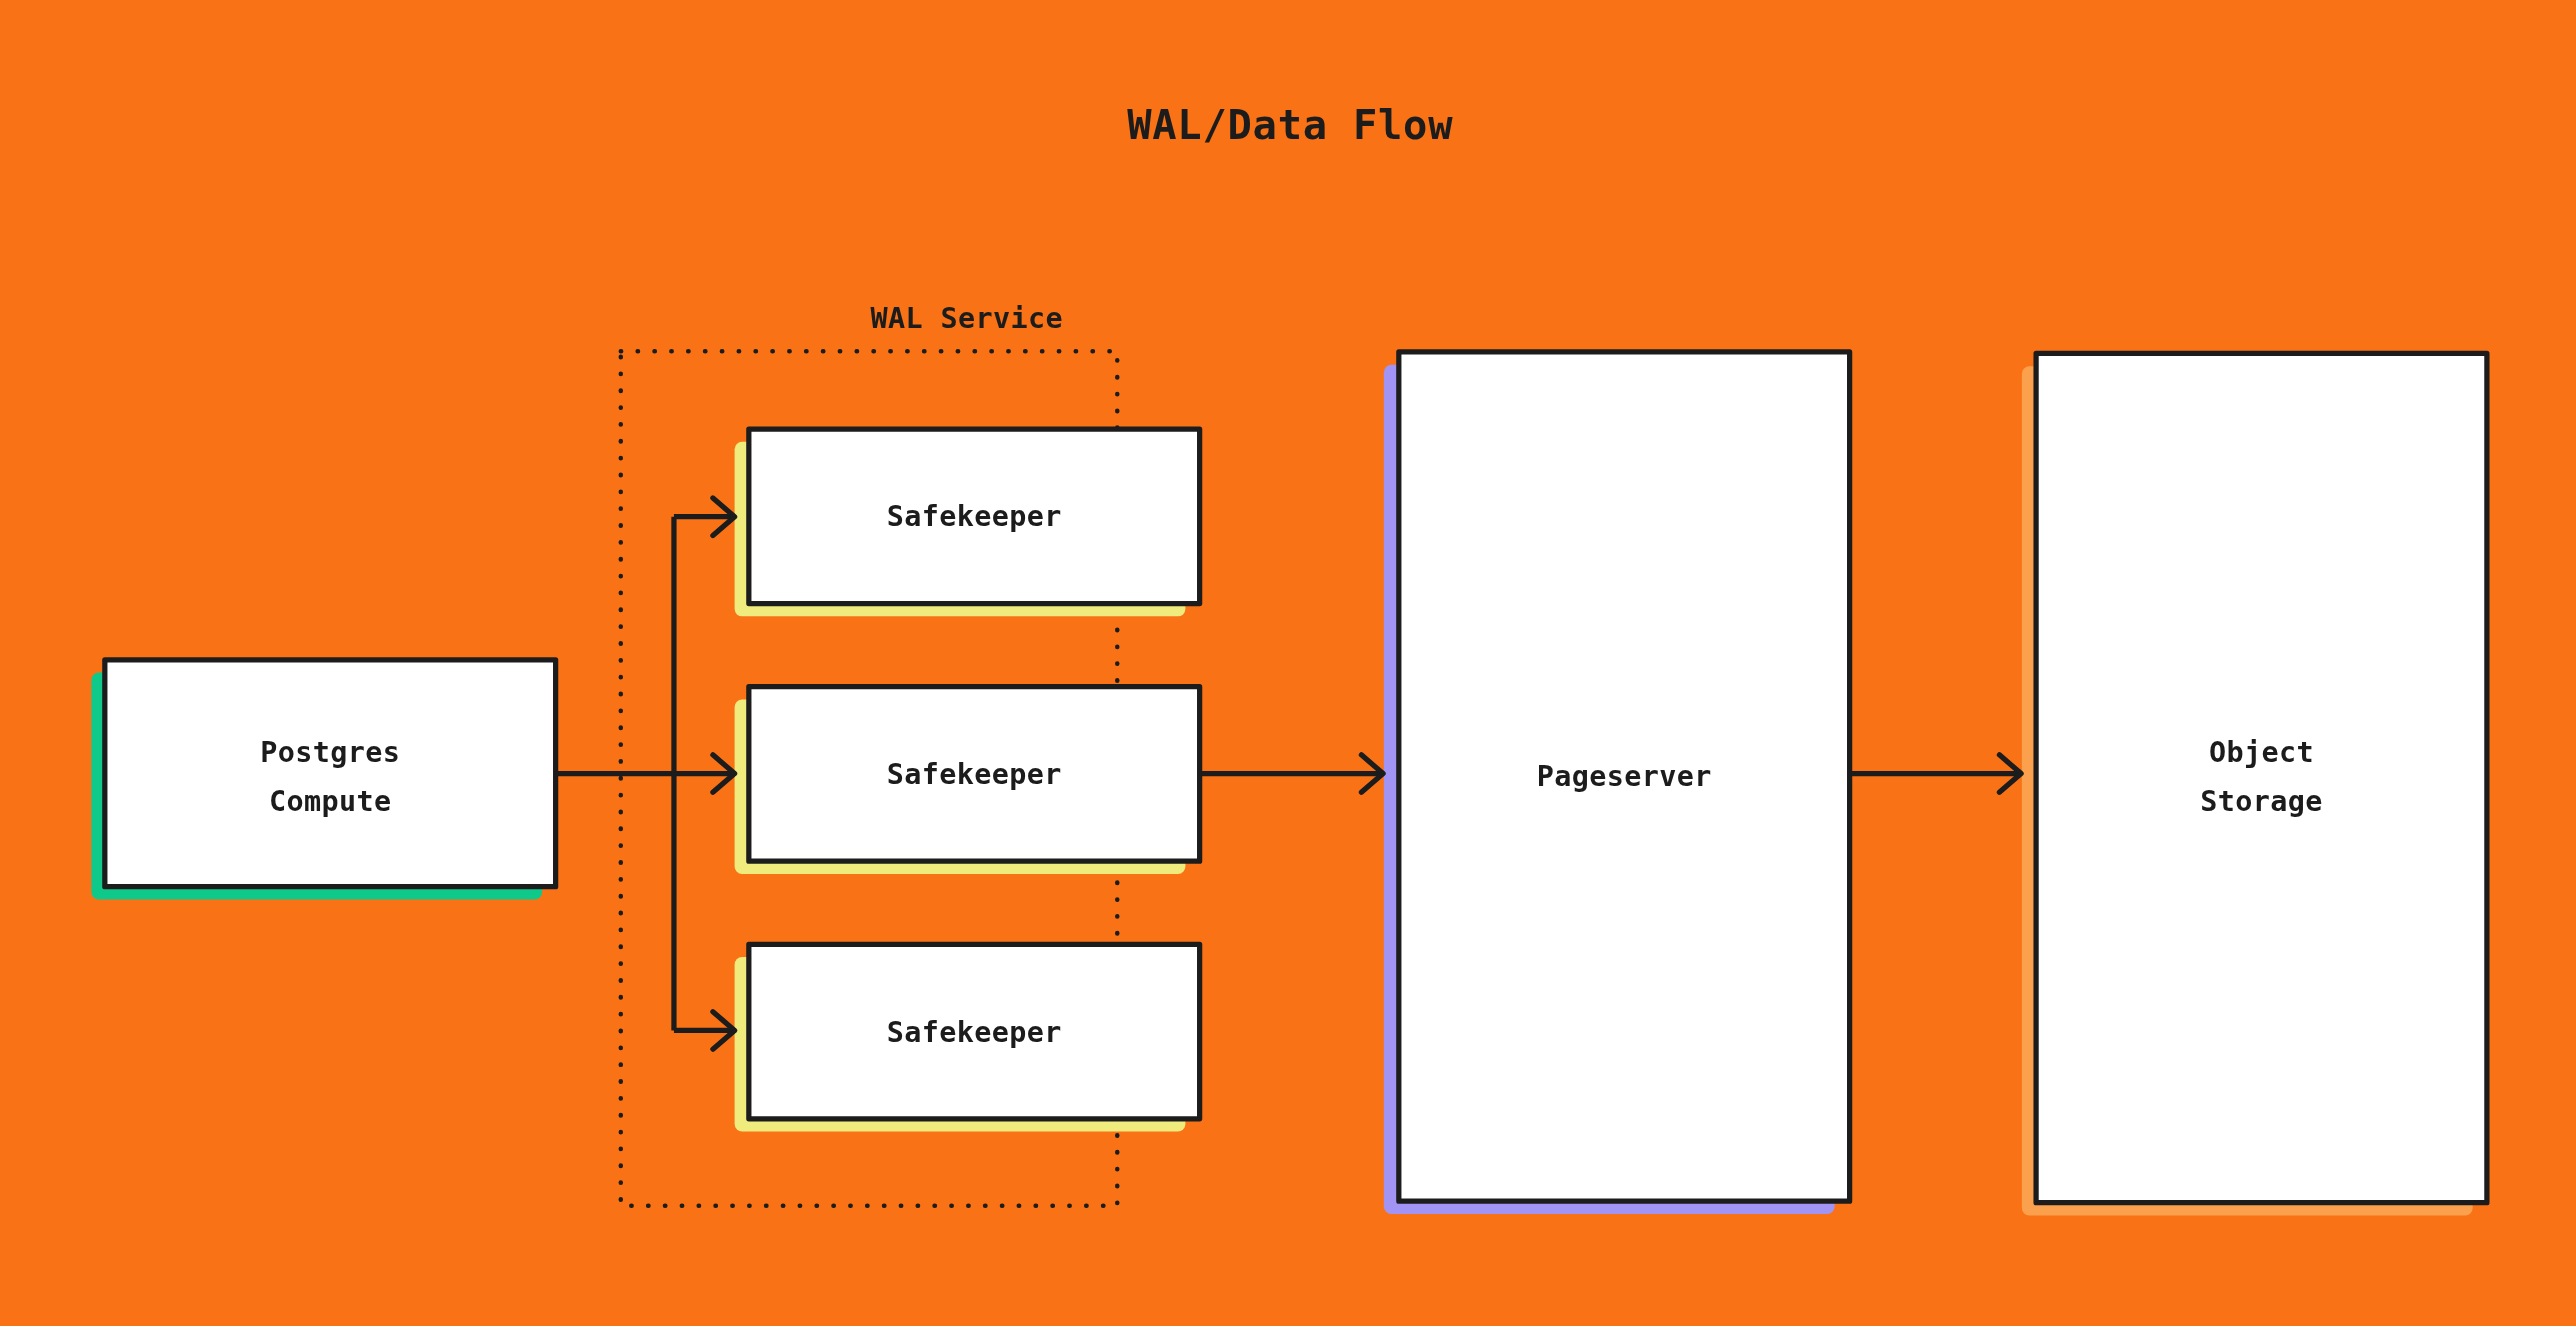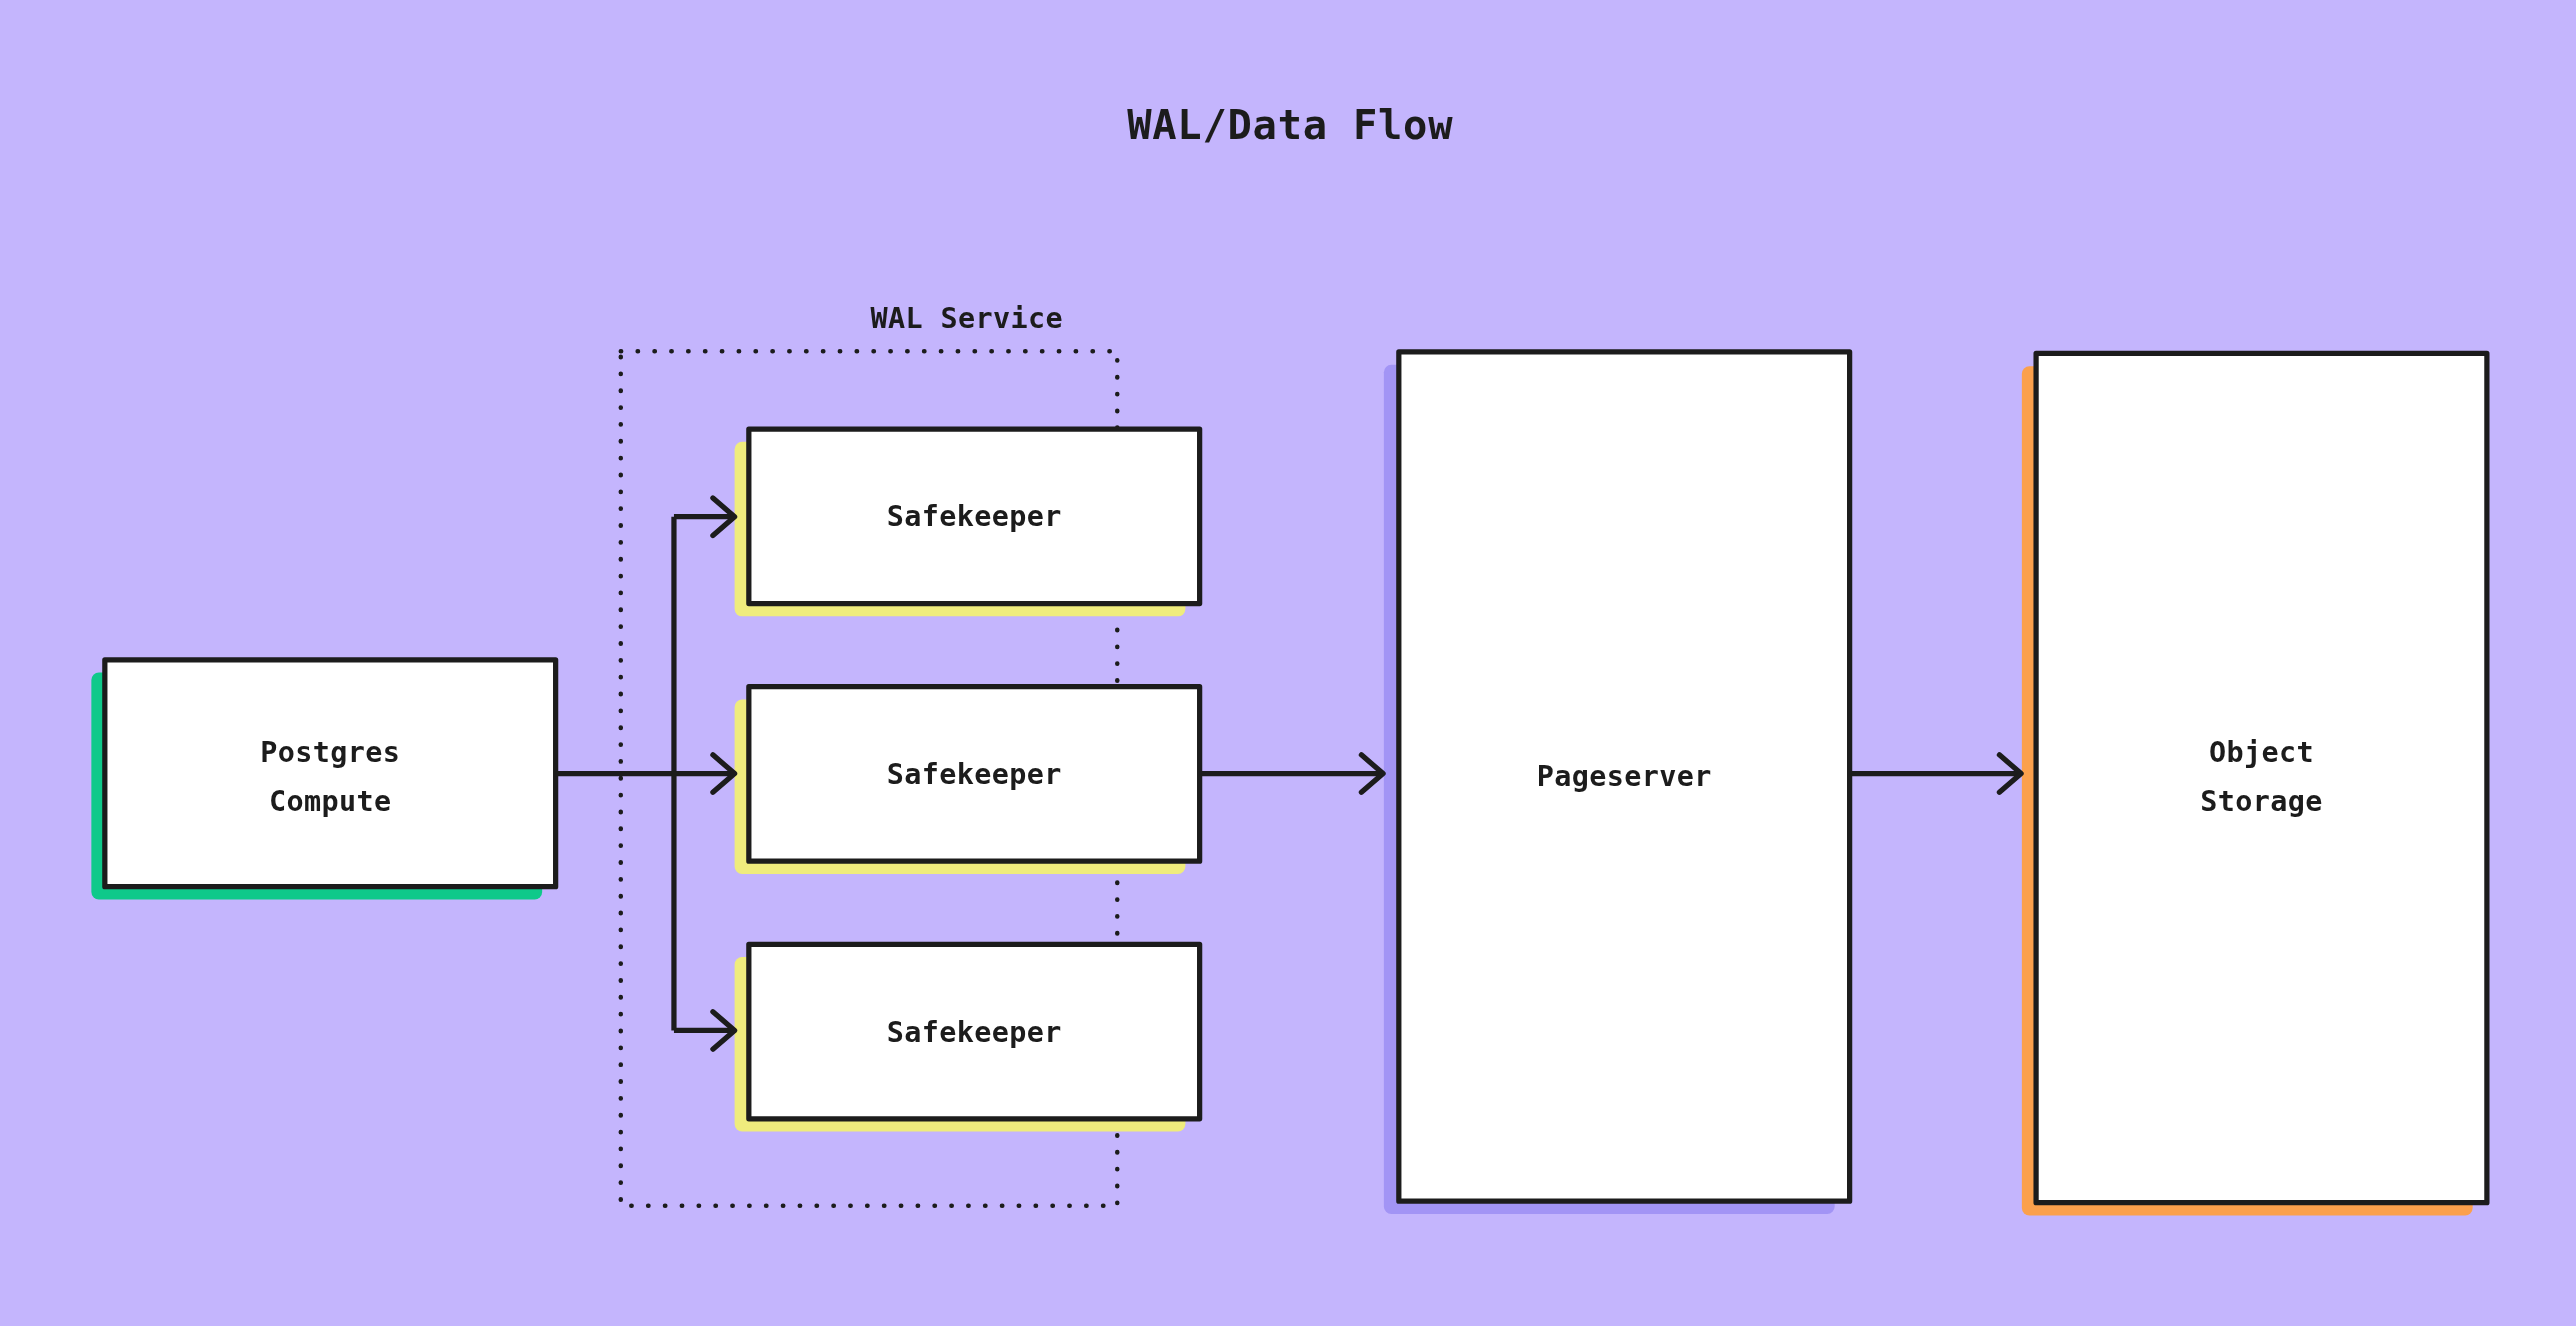--- a/index.html
+++ b/index.html
@@ -10,21 +10,21 @@
   body {
     width: 2576px;
     height: 1327px;
     overflow: hidden;
     font-family: "DejaVu Sans Mono", "Liberation Mono", monospace;
   }
   #diagram-root {
     position: relative;
     width: 2576px;
     height: 1327px;
-    background: #c4b5fd;
+    background: #f97316;
   }
   svg#diagram-canvas {
     display: block;
     width: 2576px;
     height: 1327px;
   }
   .node-box {
     fill: #ffffff;
     stroke: #1c1c1c;
     stroke-width: 7;

